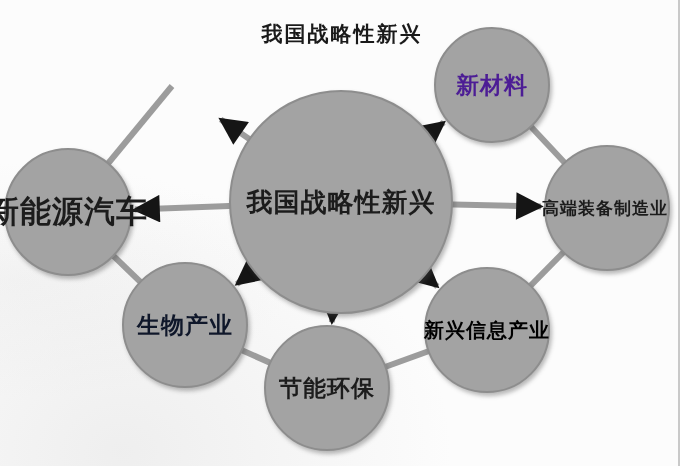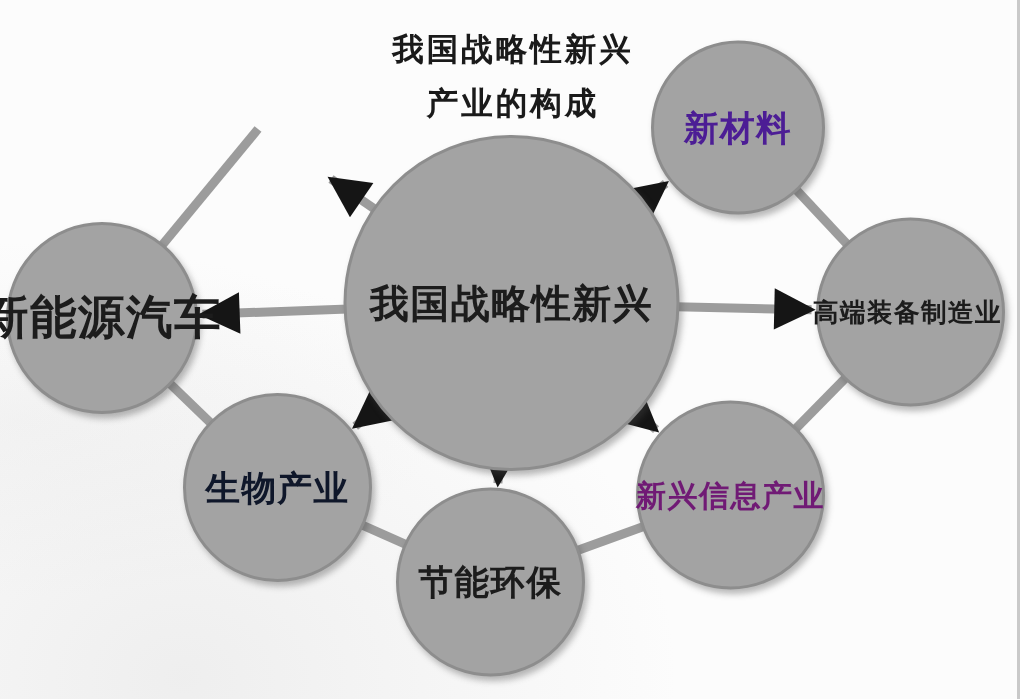--- a/index.html
+++ b/index.html
@@ -37,21 +37,20 @@
     letter-spacing:2px;
   }
 </style>
 </head>
 <body>
 
 <div class="canvas">
 
   <div class="diagram-title" style="color: rgb(26, 26, 26);">
     <div>我国战略性新兴</div>
-    <div>产业的构成</div>
   </div>
 
   <svg class="connector-layer" width="680" height="466" viewBox="0 0 680 466" xmlns="http://www.w3.org/2000/svg">
     <defs>
       <marker id="ah" viewBox="0 0 10 10" refX="9" refY="5" markerWidth="5" markerHeight="4.6" orient="auto">
         <polygon points="0 0, 10 5, 0 10" fill="#151515"></polygon>
       </marker>
     </defs>
     <g>
         <line x1="172" y1="86" x2="68" y2="212" stroke="#9c9c9c" stroke-width="6"></line>
@@ -84,18 +83,18 @@
       </div>
       <div class="node" style="left: 544px; top: 145px; width: 126px; height: 126px; background: rgb(163, 163, 163); border-color: rgb(141, 141, 141); color: rgb(28, 28, 28); font-size: 17px; justify-content: flex-end;">
         <span>高端装备制造业</span>
       </div>
       <div class="node" style="left: 122px; top: 262px; width: 126px; height: 126px; background: rgb(163, 163, 163); border-color: rgb(141, 141, 141); color: #0f172a; font-size: 23px;">
         <span>生物产业</span>
       </div>
       <div class="node" style="left: 264px; top: 325px; width: 126px; height: 126px; background: rgb(163, 163, 163); border-color: rgb(141, 141, 141); color: rgb(28, 28, 28); font-size: 23px;">
         <span>节能环保</span>
       </div>
-      <div class="node" style="left: 424px; top: 267px; width: 126px; height: 126px; background: rgb(163, 163, 163); border-color: rgb(141, 141, 141); color: #701a75; font-size: 20px; text-align: right;">
+      <div class="node" style="left: 424px; top: 267px; width: 126px; height: 126px; background: rgb(163, 163, 163); border-color: rgb(141, 141, 141); color: #000000; font-size: 20px; text-align: right;">
         <span>新兴信息产业</span>
       </div>
     </div>
 
 </div>
 
 </body></html>

